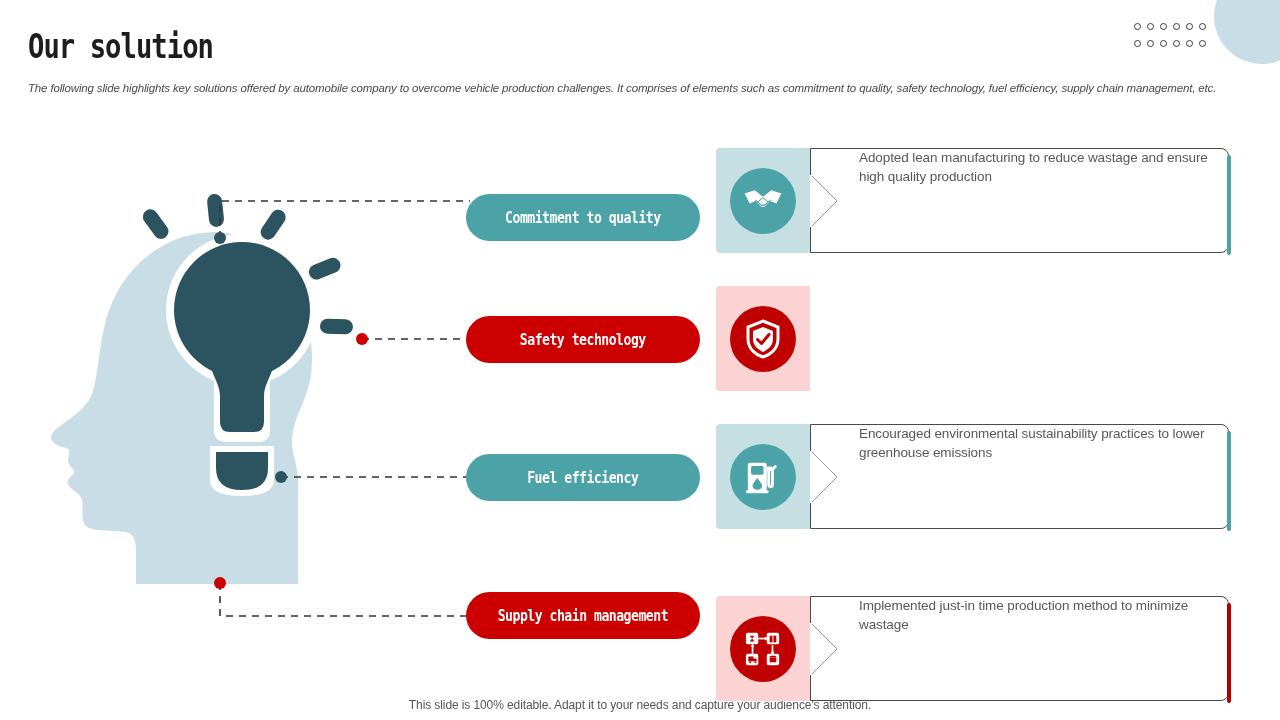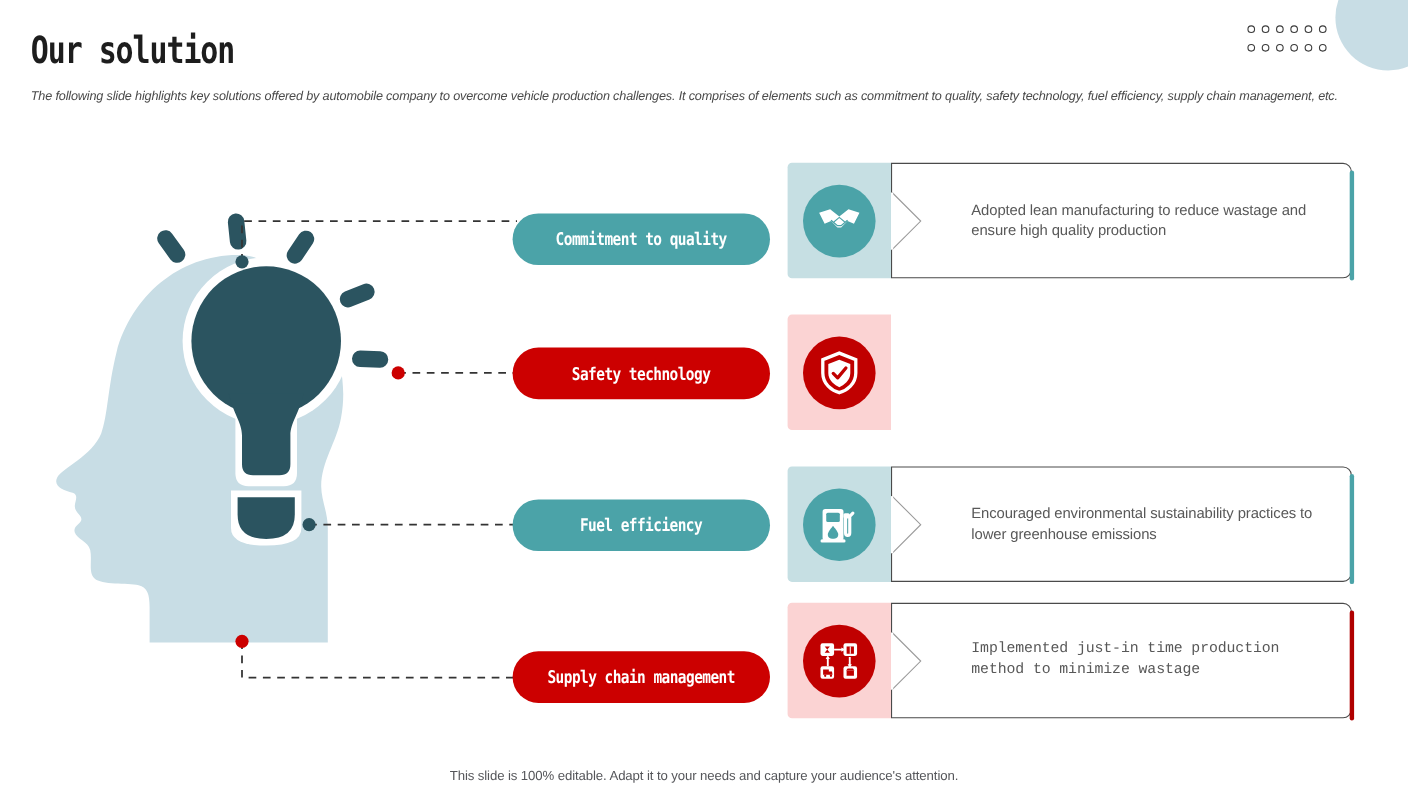--- a/index.html
+++ b/index.html
@@ -120,21 +120,21 @@
   .card {
     position: absolute;
     left: 716px;
     width: 513px;
     height: 105px;
     display: flex;
   }
   .card.c1 { top: 148px; }
   .card.c2 { top: 286px; }
   .card.c3 { top: 424px; }
-  .card.c4 { top: 548px; font-family: Liberation Mono, monospace; }
+  .card.c4 { top: 596px; }
 
   .card-icon-panel {
     position: relative;
     width: 94px;
     height: 105px;
     border-radius: 4px 0 0 4px;
     display: flex;
     align-items: center;
     justify-content: center;
     flex: none;
@@ -155,22 +155,21 @@
   .card.red  .icon-circle { background: #c00000; }
   .icon-circle svg { display: block; }
 
   .card-body {
     position: relative;
     flex: 1;
     background: #ffffff;
     border: 1px solid #4a4a4a;
     border-radius: 0 8px 8px 0;
     display: flex;
-    align-items: center;
-    padding-left: 72px;
+    padding-left: 48px;
     padding-right: 14px;
   }
   .card-body .card-text {
     font-size: 13.5px;
     line-height: 18.5px;
     color: #585858;
     letter-spacing: -0.1px;
   }
   
   .notch {

